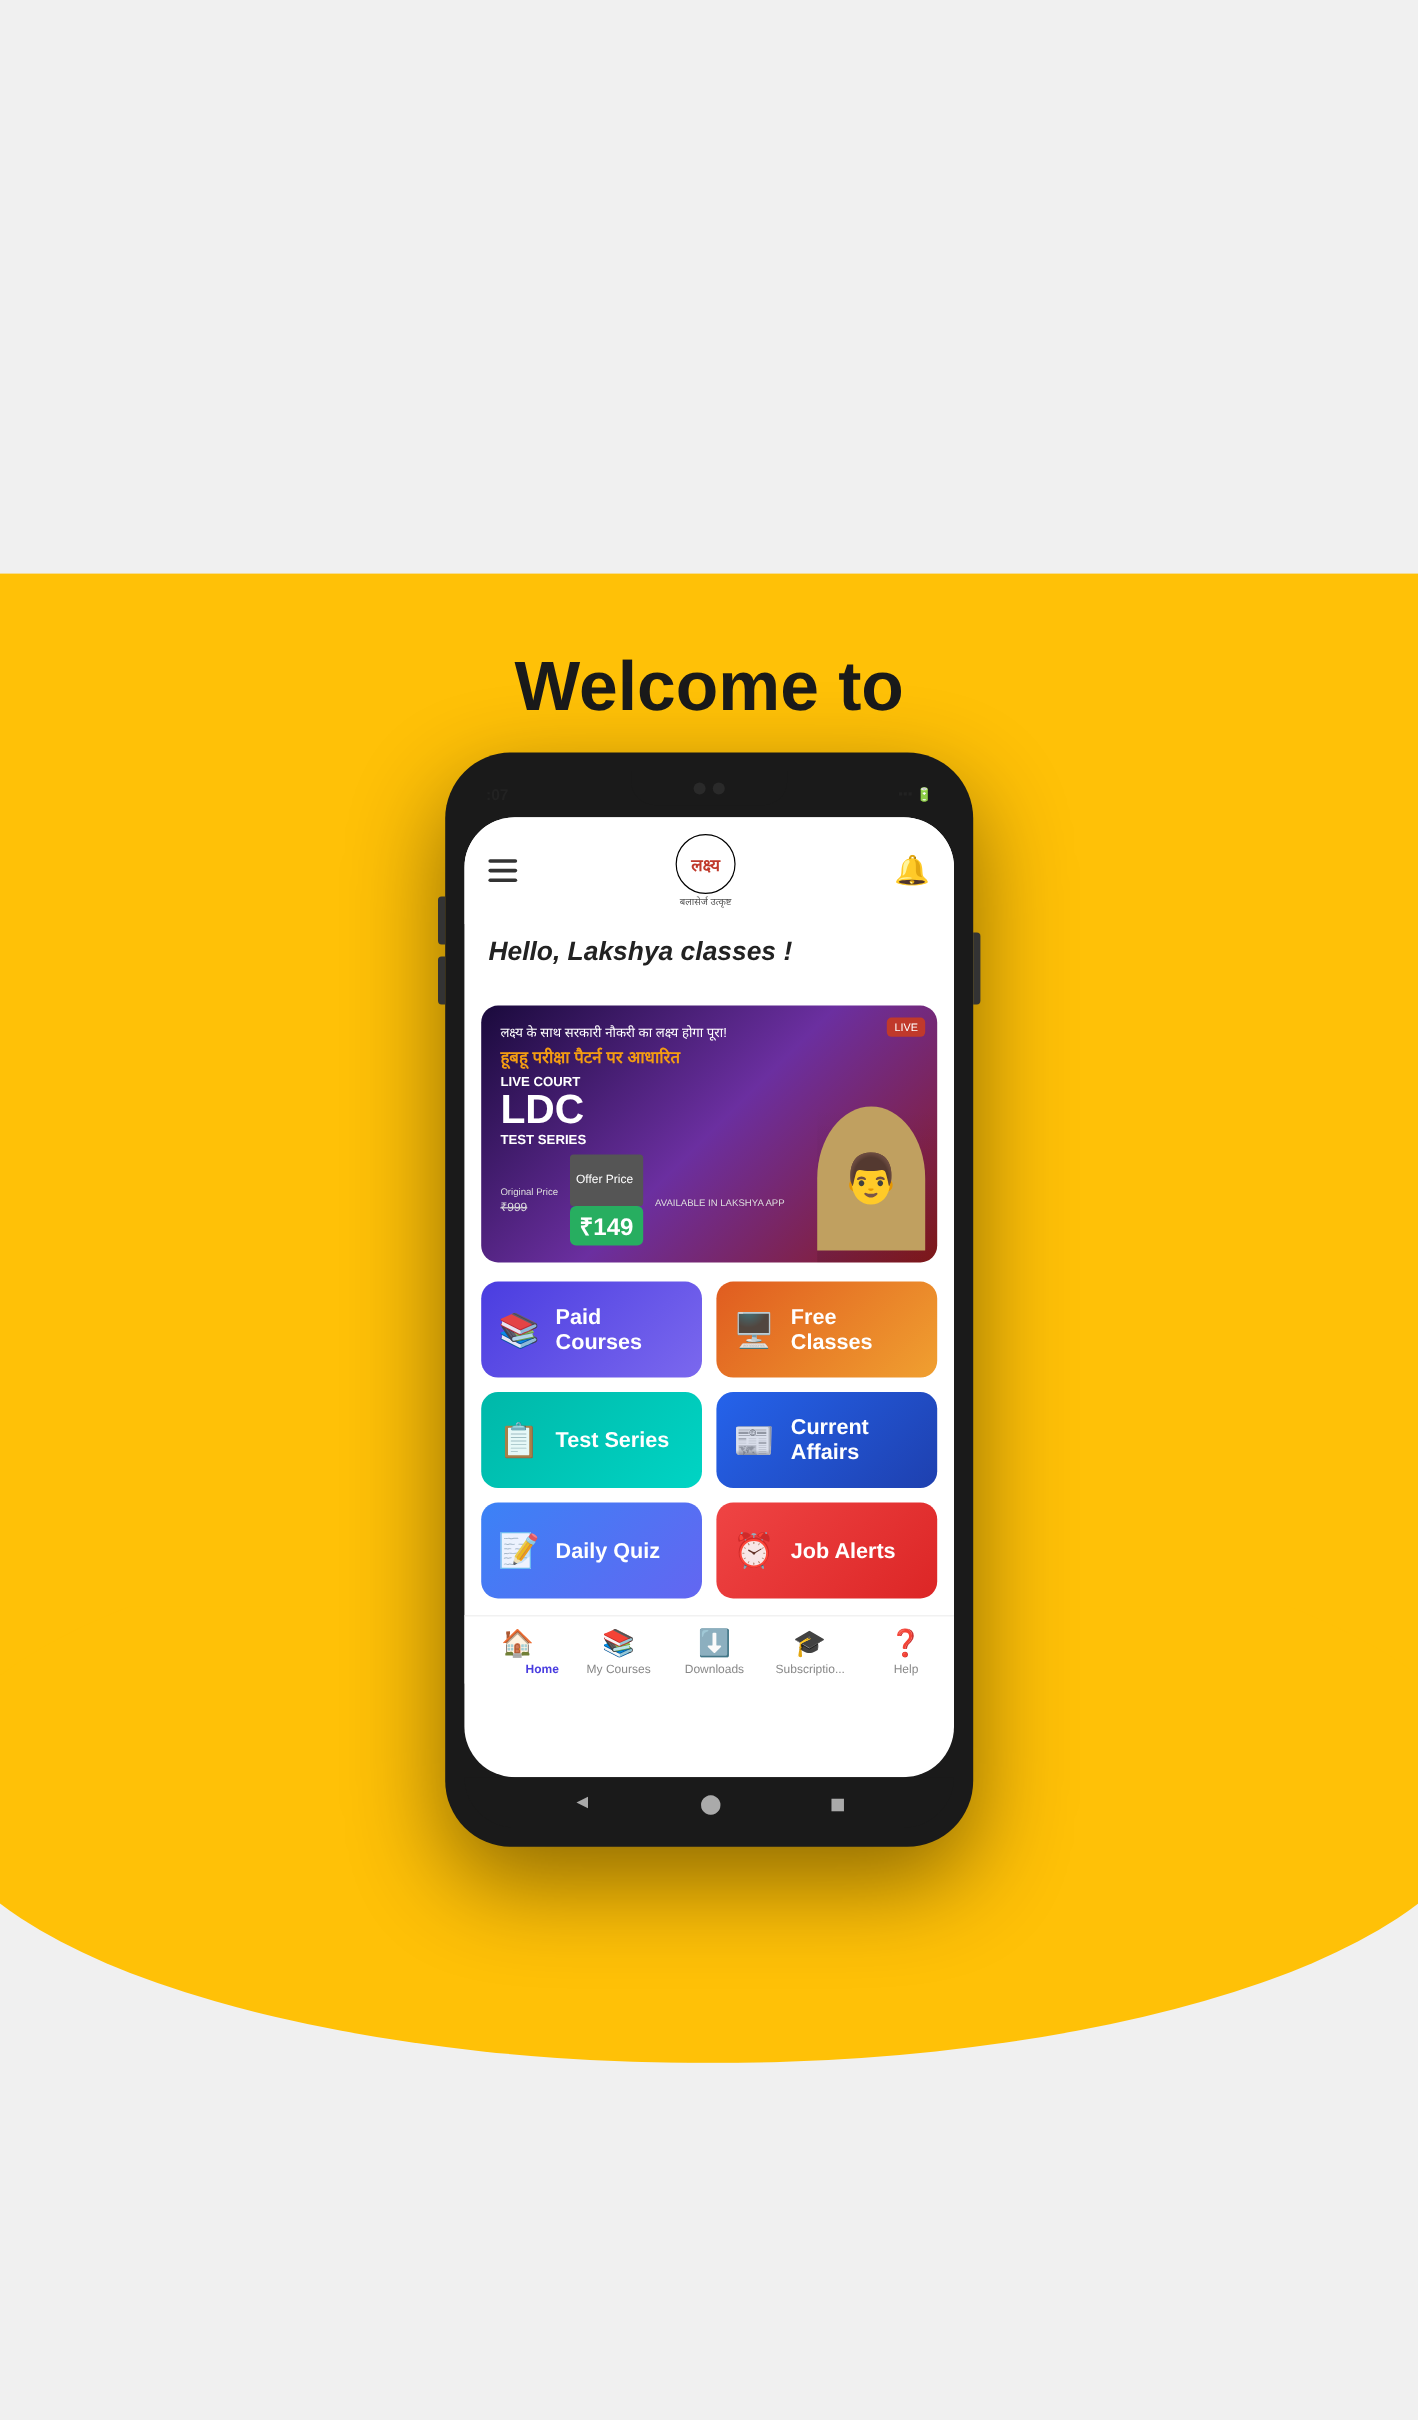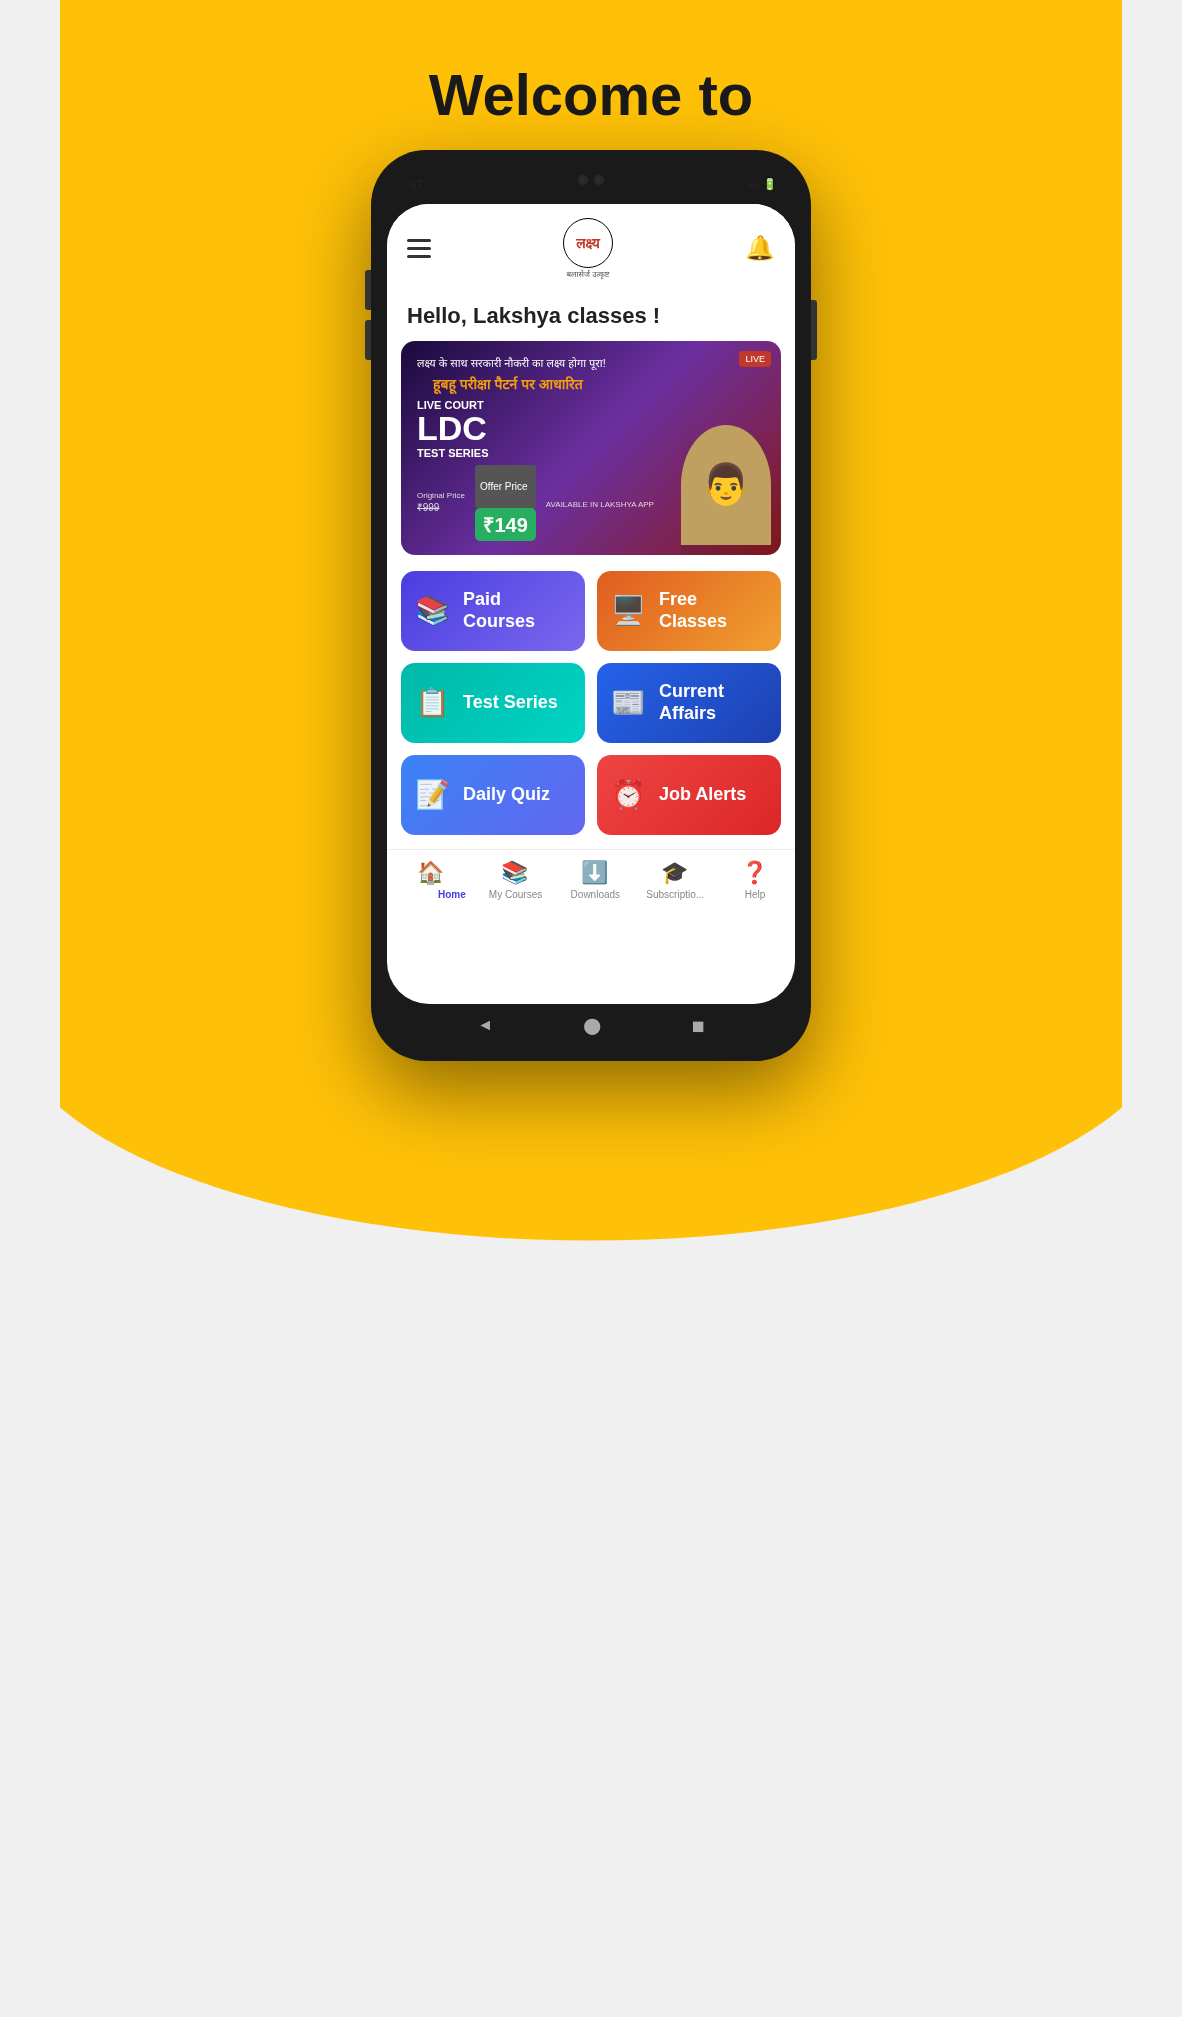--- a/index.html
+++ b/index.html
@@ -7,25 +7,25 @@
       width: 1182px;
       min-height: 2017px;
       background: #f0f0f0;
       font-family: 'Arial', sans-serif;
       display: flex;
       flex-direction: column;
       align-items: center;
     }
 
     .page-wrapper {
-      width: 1062px;
+      width: 1182px;
       min-height: 2017px;
       background: #f0f0f0;
       display: flex;
-      flex-direction: column;
+      flex-direction: row;
       align-items: center;
       position: relative;
     }
 
     
     .yellow-bg {
       width: 100%;
       background: #FFC107;
       display: flex;
       flex-direction: column;
@@ -189,24 +189,25 @@
     }
 
     .bell-icon {
       font-size: 24px;
       color: #555;
       cursor: pointer;
     }
 
     
     .greeting {
-      padding: 10px 20px 12px;
+      padding: 10px 20px 32px;
       font-size: 22px;
       font-weight: 700;
       color: #222;
+      font-style: italic;
     }
 
     
     .banner {
       margin: 0 14px 16px;
       border-radius: 14px;
       overflow: hidden;
       background: linear-gradient(135deg, #1a0a3c, #6b2fa0, #8b1a1a);
       padding: 14px 14px 14px 16px;
       position: relative;
@@ -217,21 +218,20 @@
       font-size: 11px;
       color: #fff;
       margin-bottom: 4px;
     }
 
     .banner-hindi {
       font-size: 14px;
       color: #f39c12;
       font-weight: 700;
       margin-bottom: 6px;
-      margin-left: 16px;
     }
 
     .banner-court {
       font-size: 11px;
       color: #fff;
       font-weight: 700;
     }
 
     .banner-ldc {
       font-size: 34px;

